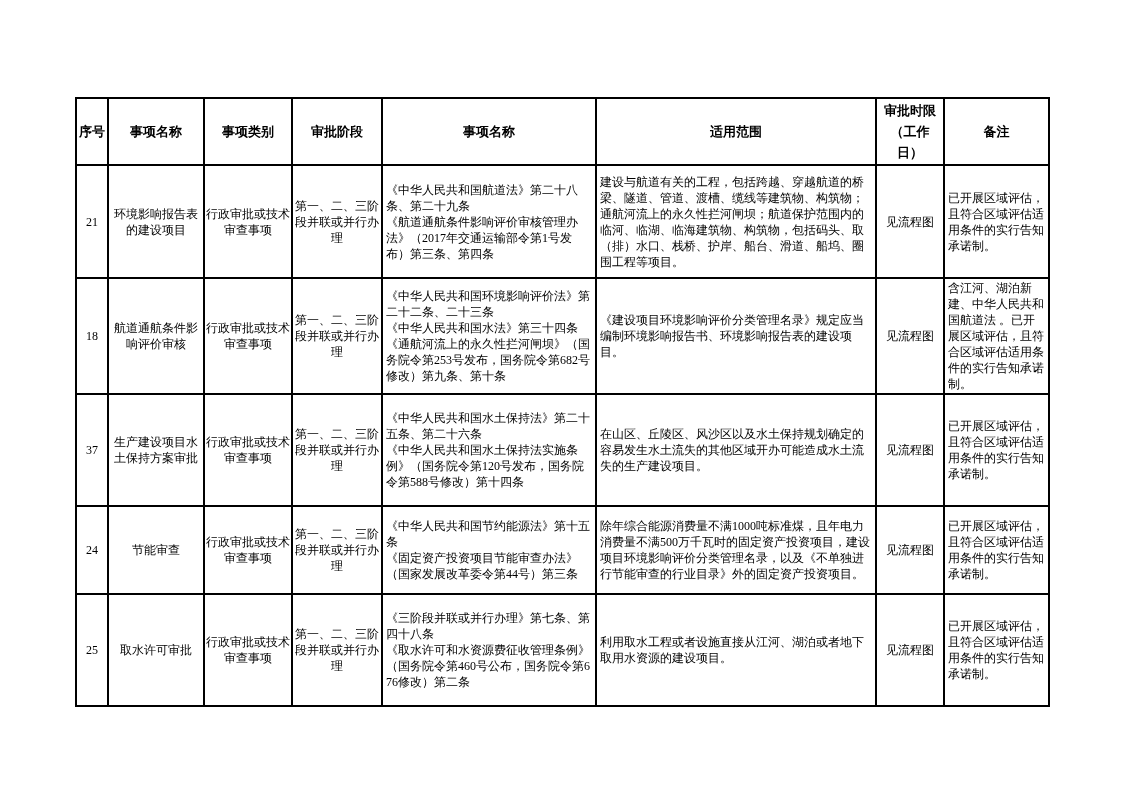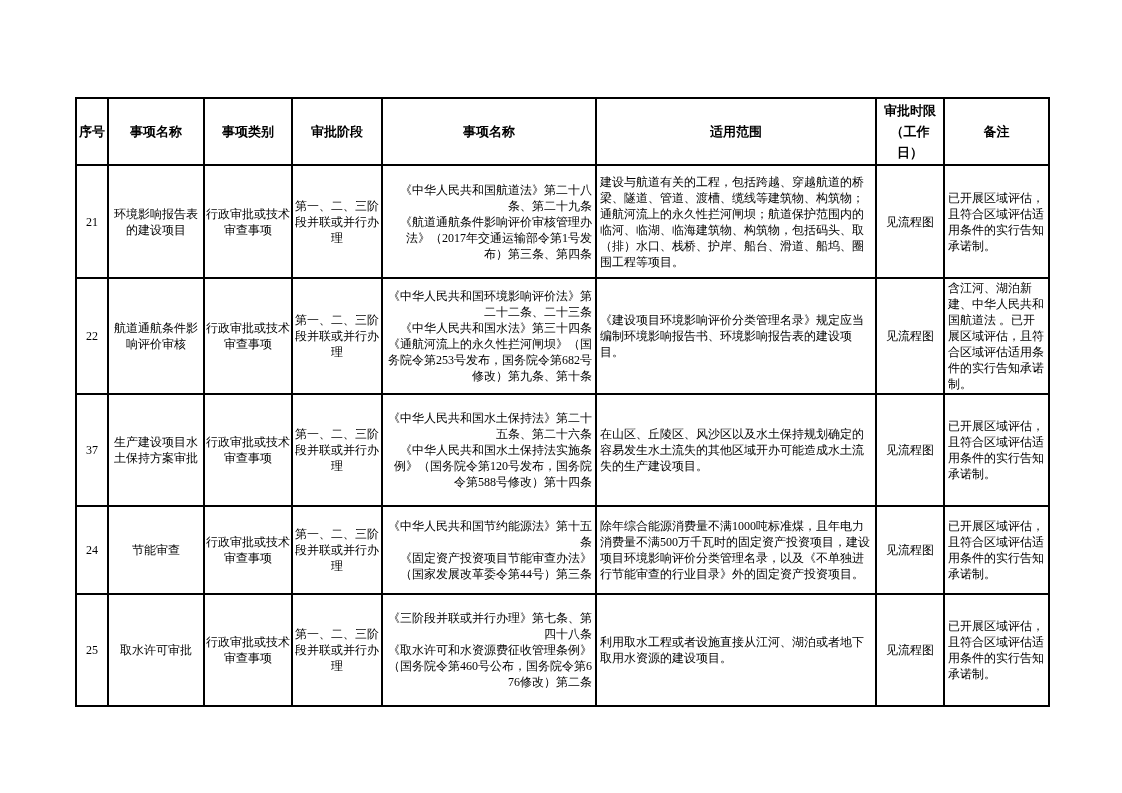--- a/index.html
+++ b/index.html
@@ -34,21 +34,21 @@
   }
   td.c{text-align:center;padding:1px 1px;}
   td.l{text-align:left;padding:1px 3px;}
   .th-timelimit{white-space:pre-line;}
   thead tr{height:55px;}
   tbody tr:nth-child(1){height:113px;}
   tbody tr:nth-child(2){height:113px;}
   tbody tr:nth-child(3){height:112px;}
   tbody tr:nth-child(4){height:88px;}
   tbody tr:nth-child(5){height:112px;}
-  .legal-item{text-align:right;}
+  .legal-item{text-align:left;}
 </style>
 </head>
 <body>
 
 <div class="page">
   <table class="doc-table">
     <colgroup>
       <col style="width:32px">
       <col style="width:96px">
       <col style="width:88px">
@@ -79,21 +79,21 @@
         <td class="c">第一、二、三阶段并联或并行办理</td>
         <td class="l">
           <div class="legal-item">《中华人民共和国航道法》第二十八条、第二十九条</div>
           <div class="legal-item">《航道通航条件影响评价审核管理办法》（2017年交通运输部令第1号发布）第三条、第四条</div>
         </td>
         <td class="l">建设与航道有关的工程，包括跨越、穿越航道的桥梁、隧道、管道、渡槽、缆线等建筑物、构筑物；通航河流上的永久性拦河闸坝；航道保护范围内的临河、临湖、临海建筑物、构筑物，包括码头、取（排）水口、栈桥、护岸、船台、滑道、船坞、圈围工程等项目。</td>
         <td class="c">见流程图</td>
         <td class="l">已开展区域评估，且符合区域评估适用条件的实行告知承诺制。</td>
       </tr>
       <tr>
-        <td class="c">22</td>
+        <td class="c">18</td>
         <td class="c">航道通航条件影响评价审核</td>
         <td class="c">行政审批或技术审查事项</td>
         <td class="c">第一、二、三阶段并联或并行办理</td>
         <td class="l">
           <div class="legal-item">《中华人民共和国环境影响评价法》第二十二条、二十三条</div>
           <div class="legal-item">《中华人民共和国水法》第三十四条</div>
           <div class="legal-item">《通航河流上的永久性拦河闸坝》（国务院令第253号发布，国务院令第682号修改）第九条、第十条</div>
         </td>
         <td class="l">《建设项目环境影响评价分类管理名录》规定应当编制环境影响报告书、环境影响报告表的建设项目。</td>
         <td class="c">见流程图</td>

